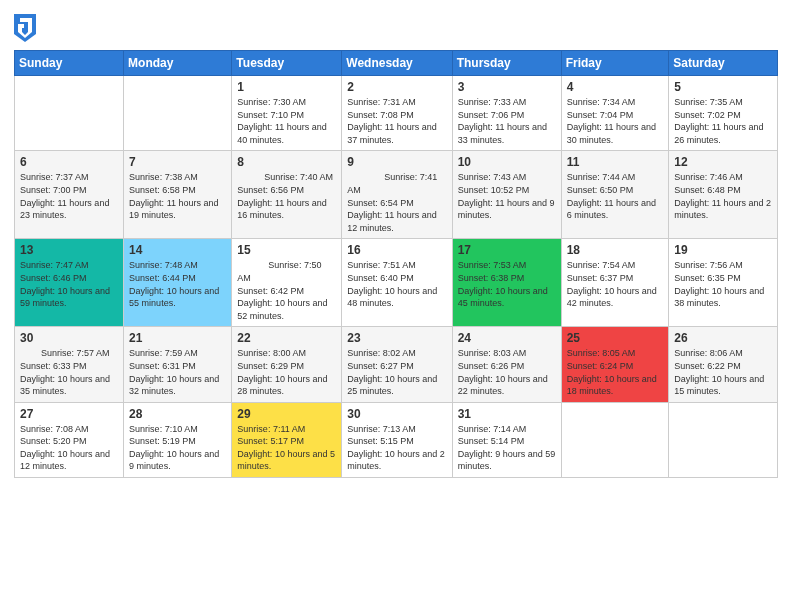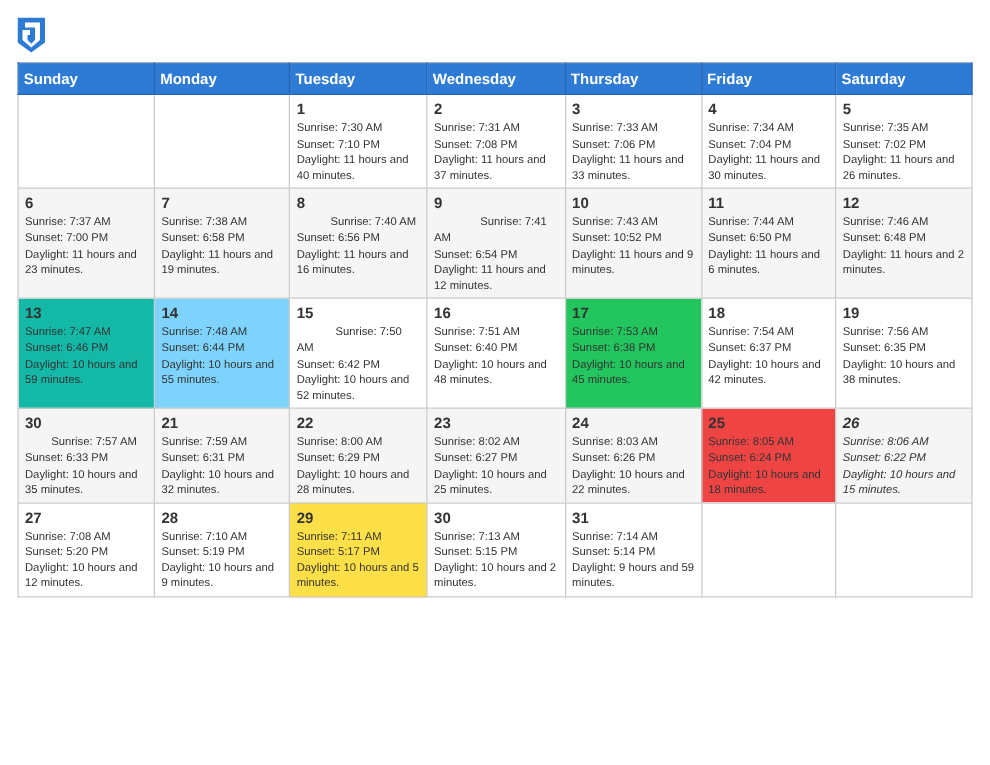--- a/index.html
+++ b/index.html
@@ -210,21 +210,21 @@
 Daylight: 10 hours and 28 minutes.</span></td>
           <td style="background: rgb(245, 245, 245);"><span class="day-number">23</span><span class="day-info" style="white-space: pre-line;">Sunrise: 8:02 AM
 Sunset: 6:27 PM
 Daylight: 10 hours and 25 minutes.</span></td>
           <td style="background: rgb(245, 245, 245);"><span class="day-number">24</span><span class="day-info" style="white-space: pre-line;">Sunrise: 8:03 AM
 Sunset: 6:26 PM
 Daylight: 10 hours and 22 minutes.</span></td>
           <td style="background: #ef4444;"><span class="day-number">25</span><span class="day-info" style="white-space: pre-line;">Sunrise: 8:05 AM
 Sunset: 6:24 PM
 Daylight: 10 hours and 18 minutes.</span></td>
-          <td style="background: rgb(245, 245, 245); font-style: italic;"><span class="day-number">26</span><span class="day-info" style="white-space: pre-line;">Sunrise: 8:06 AM
+          <td style="background: rgb(245, 245, 245);"><span class="day-number">26</span><span class="day-info" style="white-space: pre-line;">Sunrise: 8:06 AM
 Sunset: 6:22 PM
 Daylight: 10 hours and 15 minutes.</span></td>
         </tr>
         <tr>
           <td style="background: rgb(255, 255, 255);"><span class="day-number">27</span><span class="day-info" style="white-space: pre-line;">Sunrise: 7:08 AM
 Sunset: 5:20 PM
 Daylight: 10 hours and 12 minutes.</span></td>
           <td style="background: rgb(255, 255, 255);"><span class="day-number">28</span><span class="day-info" style="white-space: pre-line;">Sunrise: 7:10 AM
 Sunset: 5:19 PM
 Daylight: 10 hours and 9 minutes.</span></td>

